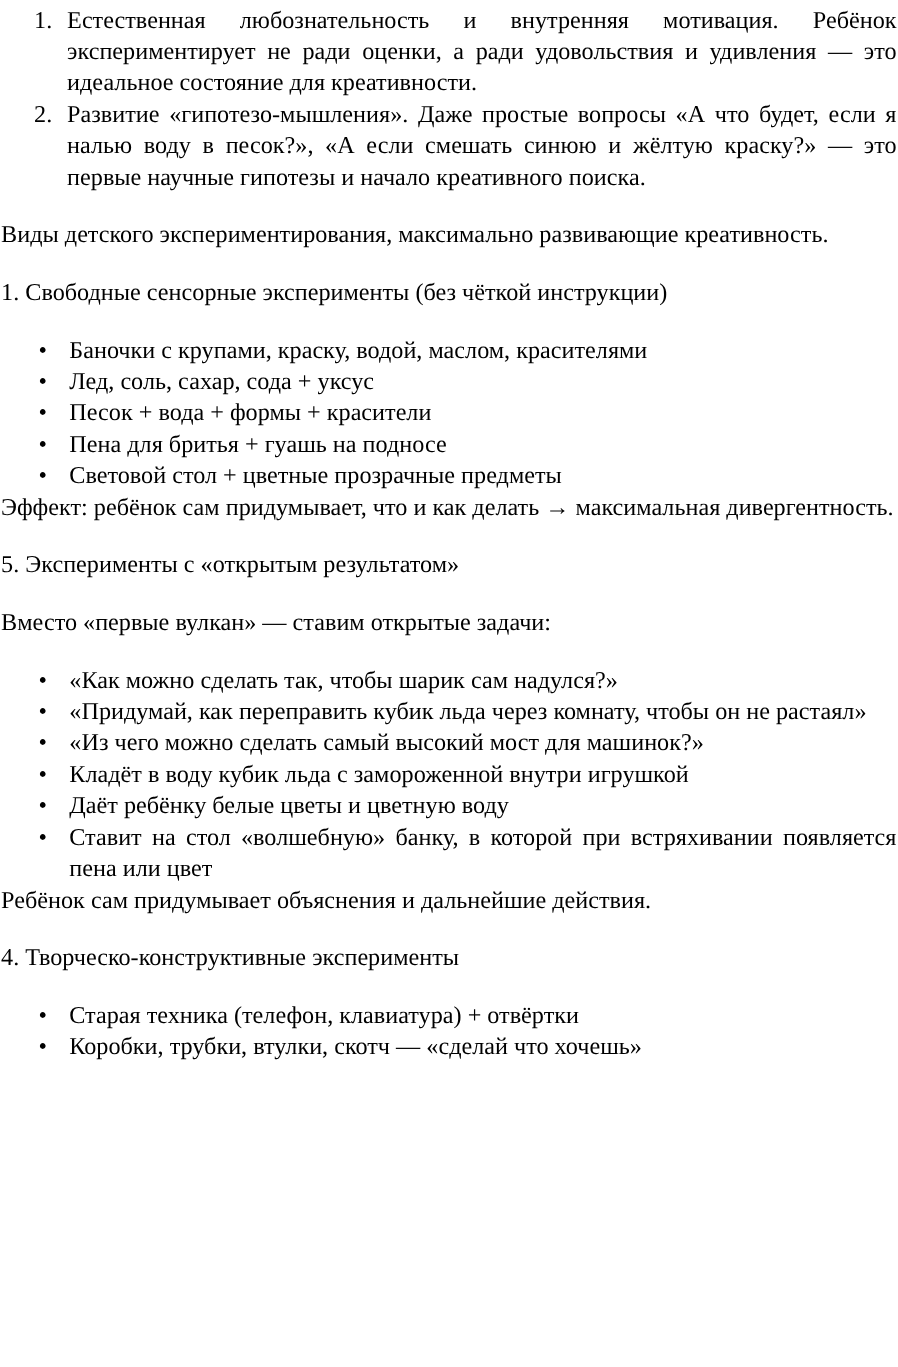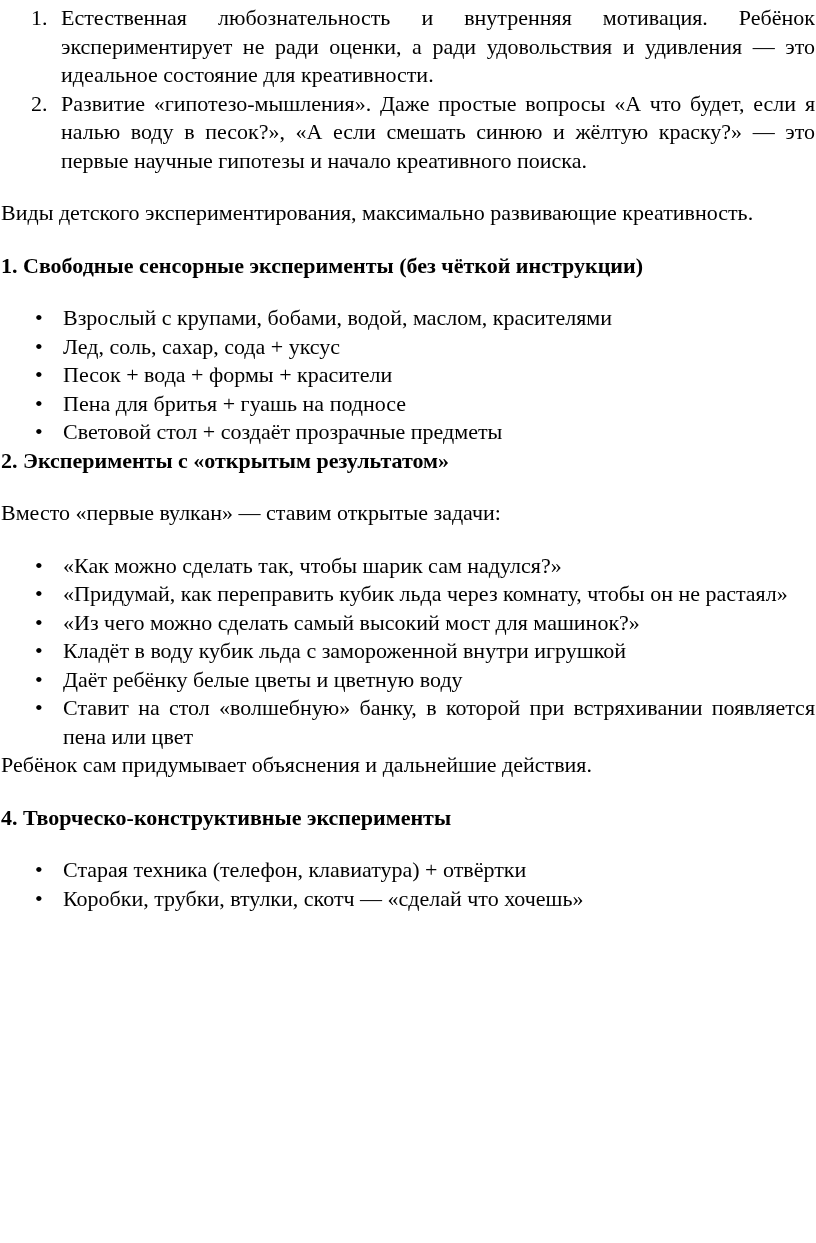--- a/index.html
+++ b/index.html
@@ -45,48 +45,51 @@
   ul.bullets li {
     position: relative;
     margin-left: 62px;
     text-align: justify;
   }
   ul.bullets li .marker {
     position: absolute;
     left: -28px;
     top: 0;
   }
-  .heading { font-weight: bold; text-align: left; }
+  .heading { font-weight: normal; text-align: left; }
 </style>
 </head>
 <body>
 
 <div class="page">
 
   <div class="block">
     <div class="num-item">
       <span class="num">1.</span><span class="bold">Естественная любознательность и внутренняя мотивация.</span><span> Ребёнок экспериментирует не ради оценки, а ради удовольствия и удивления — это идеальное состояние для креативности.</span>
     </div>
     <div class="num-item">
       <span class="num">2.</span><span class="bold">Развитие «гипотезо-мышления».</span><span> Даже простые вопросы «А что будет, если я налью воду в песок?», «А если смешать синюю и жёлтую краску?» — это первые научные гипотезы и начало креативного поиска.</span>
     </div>
   </div>
 
   <div class="block para bold">Виды детского экспериментирования, максимально развивающие креативность.</div>
 
   <div class="block heading">1. Свободные сенсорные эксперименты (без чёткой инструкции)</div>
   <ul class="bullets block">
-    <li><span class="marker">•</span><span>Взрослый с крупами, бобами, водой, маслом, красителями</span></li>
+    <li><span class="marker">•</span><span>Баночки с крупами, краску, водой, маслом, красителями</span></li>
     <li><span class="marker">•</span><span>Лед, соль, сахар, сода + уксус</span></li>
     <li><span class="marker">•</span><span>Песок + вода + формы + красители</span></li>
     <li><span class="marker">•</span><span>Пена для бритья + гуашь на подносе</span></li>
-    <li><span class="marker">•</span><span>Световой стол + создаёт прозрачные предметы</span></li>
+    <li><span class="marker">•</span><span>Световой стол + цветные прозрачные предметы</span></li>
   </ul>
+  <div class="block para">
+    <span class="bold">Эффект:</span><span> ребёнок сам придумывает, что и как делать → максимальная дивергентность.</span>
+  </div>
 
-  <div class="block heading">2. Эксперименты с «открытым результатом»</div>
+  <div class="block heading">5. Эксперименты с «открытым результатом»</div>
   <div class="block para">Вместо «первые вулкан» — ставим открытые задачи:</div>
   <ul class="bullets block">
     <li><span class="marker">•</span><span>«Как можно сделать так, чтобы шарик сам надулся?»</span></li>
     <li><span class="marker">•</span><span>«Придумай, как переправить кубик льда через комнату, чтобы он не растаял»</span></li>
     <li><span class="marker">•</span><span>«Из чего можно сделать самый высокий мост для машинок?»</span></li>
   </ul>
 
   <ul class="bullets block">
     <li><span class="marker">•</span><span>Кладёт в воду кубик льда с замороженной внутри игрушкой</span></li>
     <li><span class="marker">•</span><span>Даёт ребёнку белые цветы и цветную воду</span></li>

